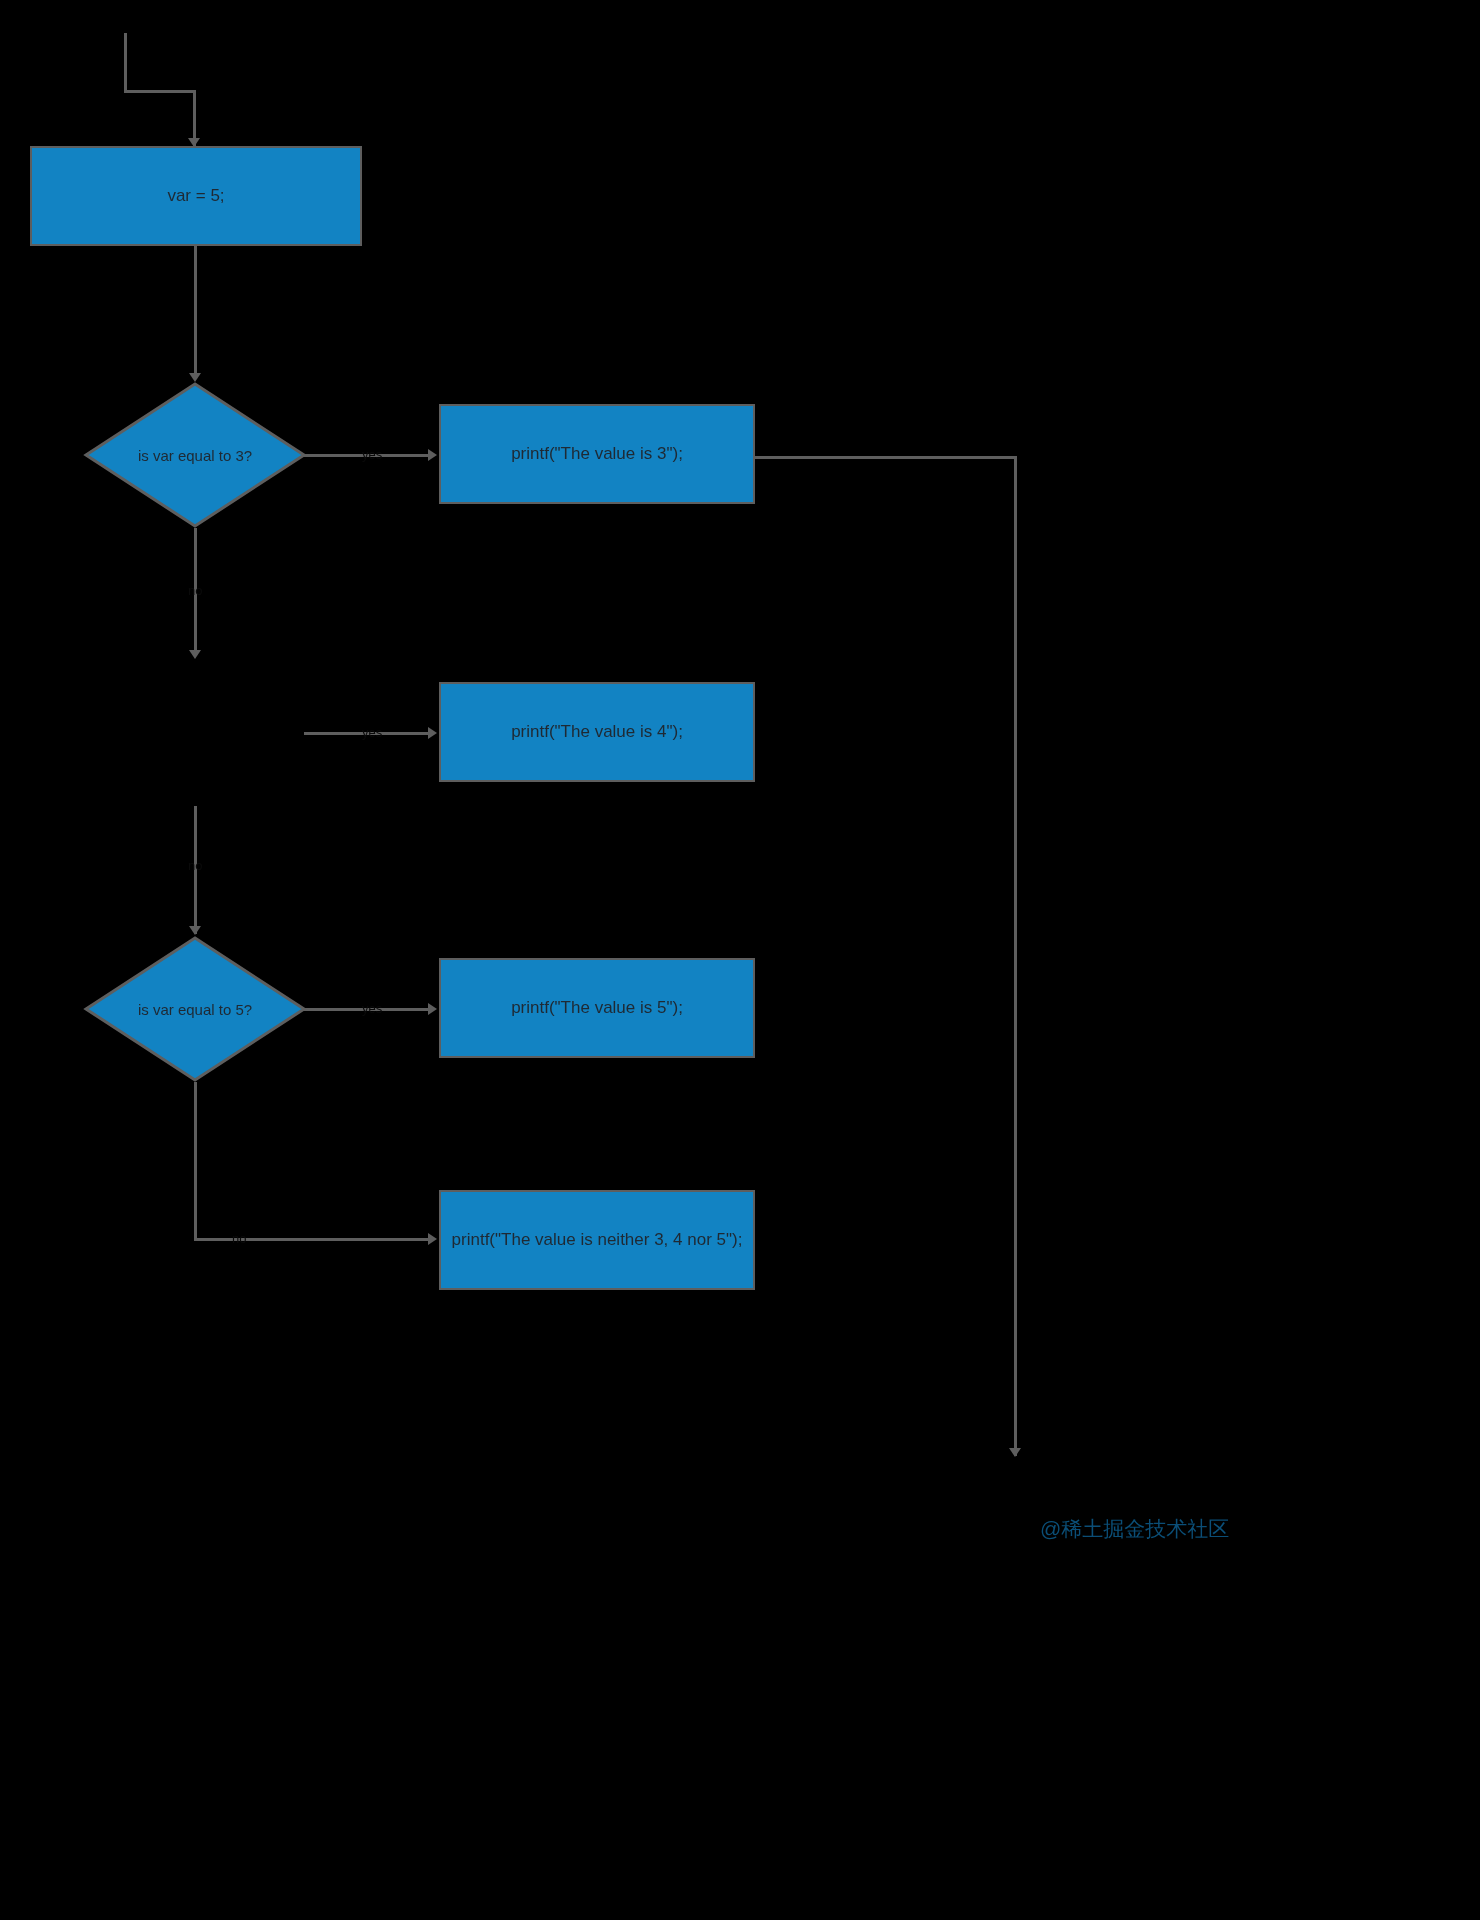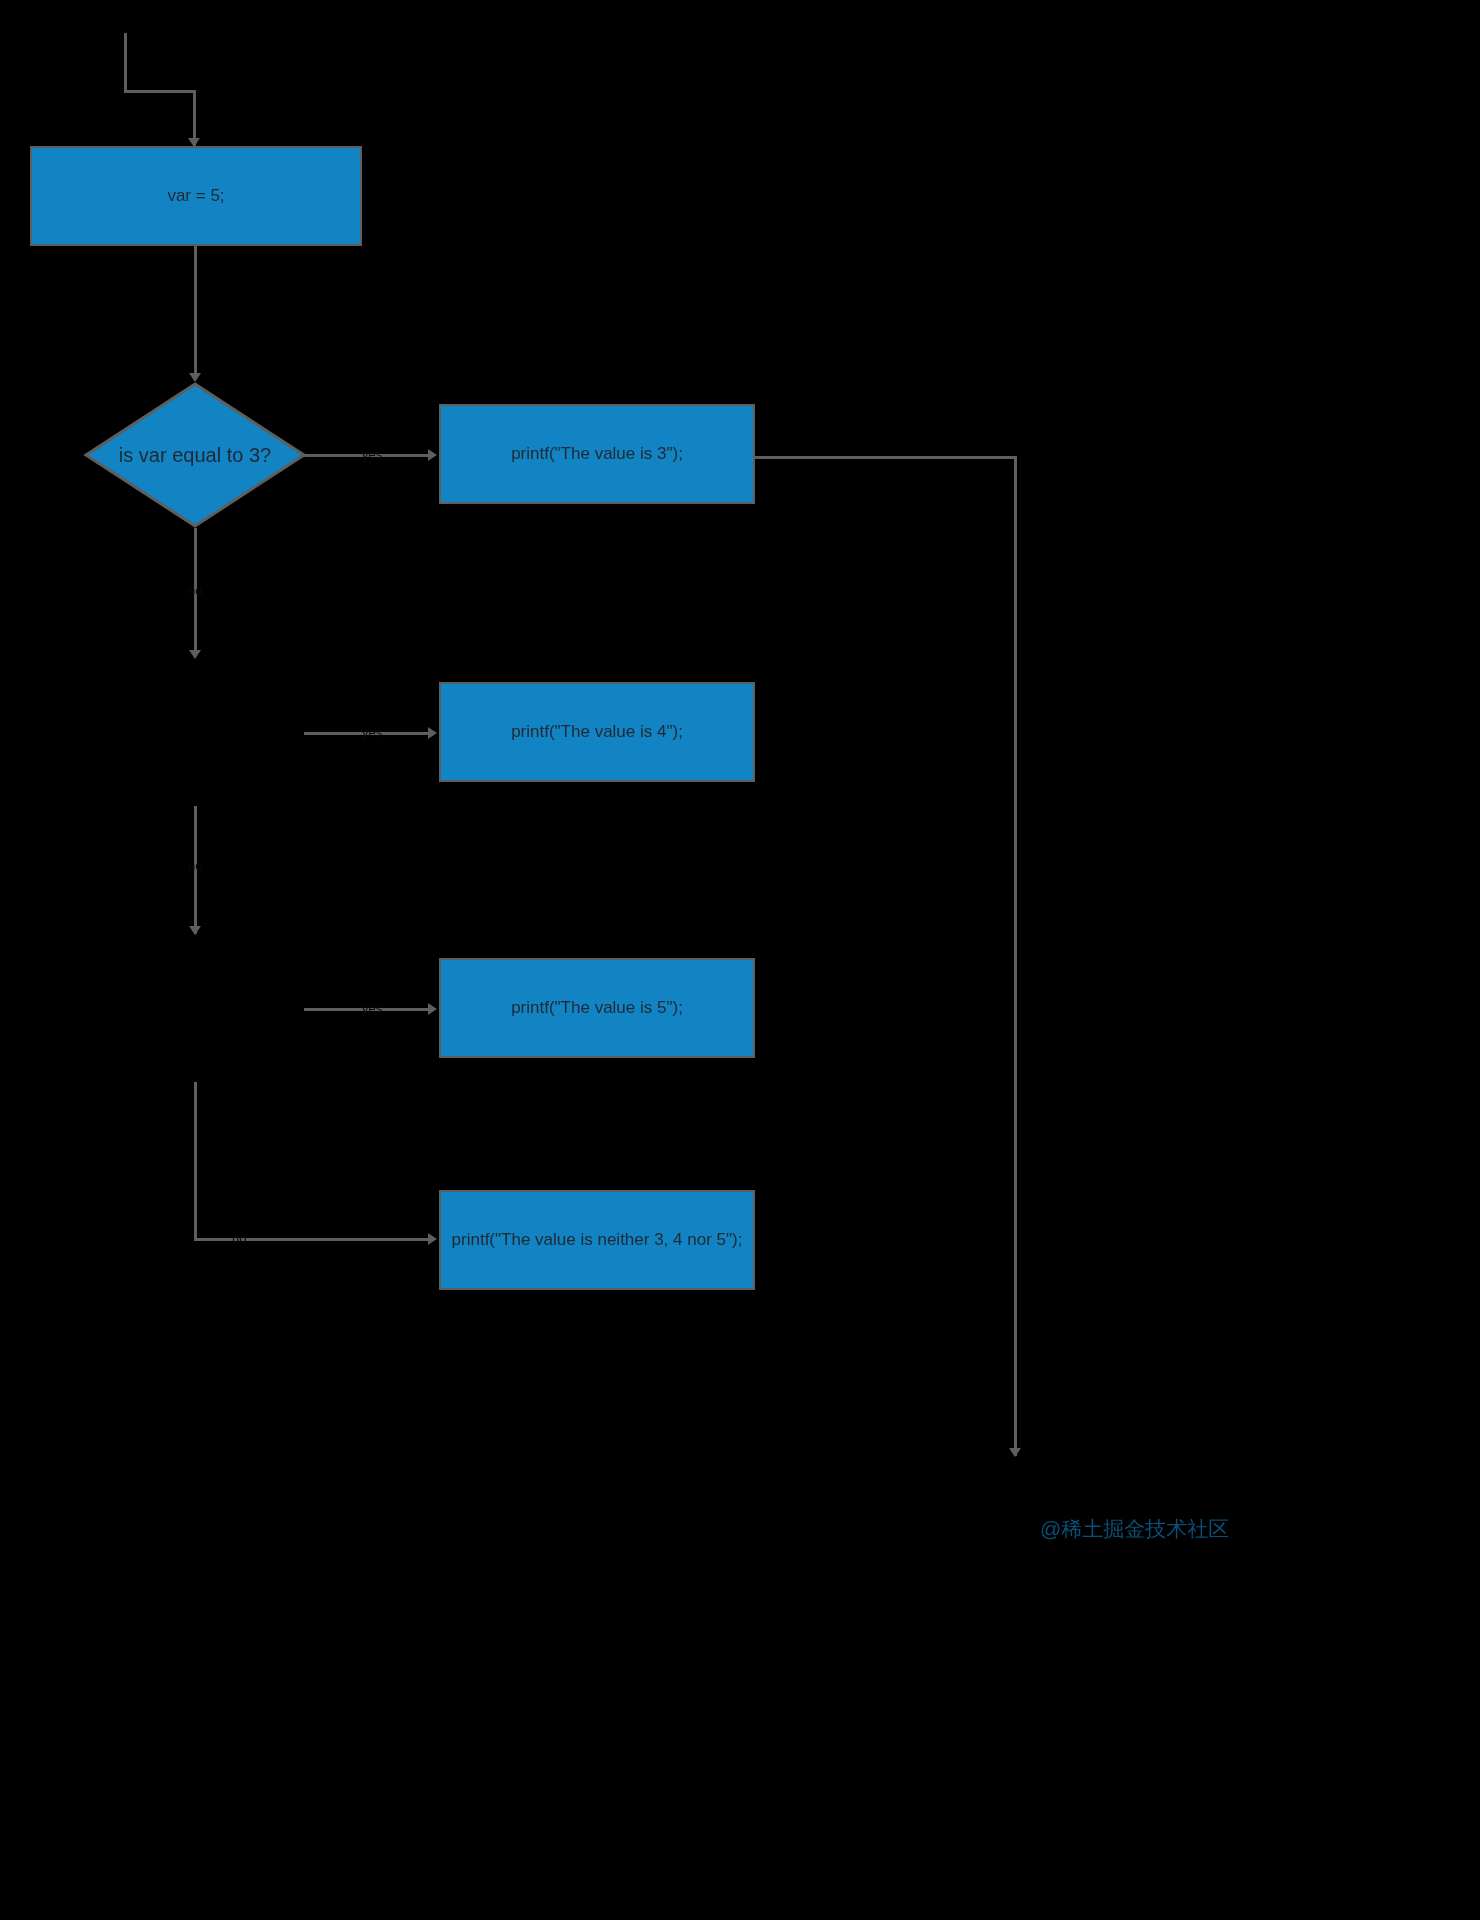--- a/index.html
+++ b/index.html
@@ -39,21 +39,21 @@
   .diamond-label {
     position: absolute;
     left: 0;
     top: 0;
     width: 100%;
     height: 100%;
     display: flex;
     align-items: center;
     justify-content: center;
     color: #1f2933;
-    font-size: 20px;
+    font-size: 15px;
     text-align: center;
     pointer-events: none;
   }
   .edge {
     position: absolute;
     background: #5e5e5e;
   }
   .edge-h { height: 3px; }
   .edge-v { width: 3px; }
   .arrow-right {
@@ -132,20 +132,26 @@
   <div class="edge-label" style="left:362px; top:725px;">yes</div>
 
   <div class="node" style="left:439px; top:682px; width:316px; height:100px;">
     <span>printf("The value is 4");</span>
   </div>
 
   <div class="edge edge-v" style="left:194px; top:806px; height:128px;"></div>
   <div class="arrow-down" style="left:189px; top:926px;"></div>
   <div class="edge-label" style="left:188px; top:858px;">no</div>
 
+  <div class="diamond-wrap" style="left:84px; top:936px; width:222px; height:146px;">
+    <svg width="222" height="146" viewBox="0 0 222 146">
+      <polygon points="111,2 220,73 111,144 2,73" fill="#1283c3" stroke="#5e5e5e" stroke-width="3"></polygon>
+    </svg>
+    <div class="diamond-label">is var equal to 5?</div>
+  </div>
 
   <div class="edge edge-h" style="left:304px; top:1008px; width:126px;"></div>
   <div class="arrow-right" style="left:428px; top:1003px;"></div>
   <div class="edge-label" style="left:362px; top:1001px;">yes</div>
 
   <div class="node" style="left:439px; top:958px; width:316px; height:100px;">
     <span>printf("The value is 5");</span>
   </div>
 
   <div class="edge edge-v" style="left:194px; top:1082px; height:158px;"></div>

